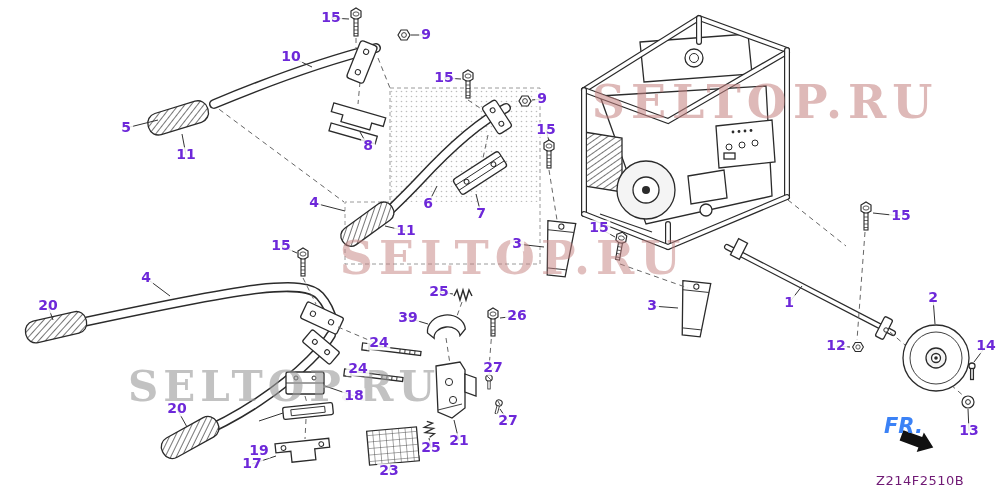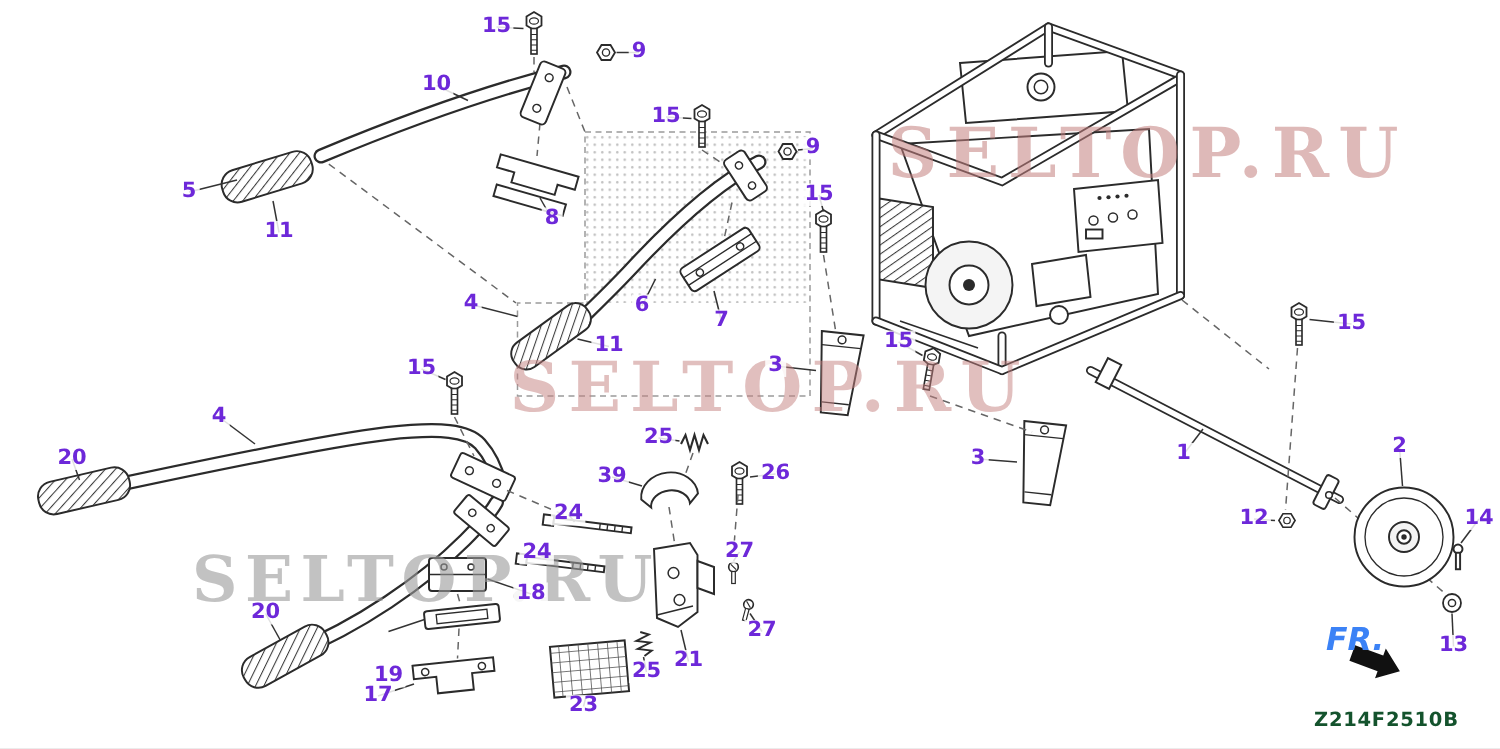--- a/index.html
+++ b/index.html
@@ -19,22 +19,22 @@
   .hole{fill:#fff;stroke:#2b2b2b;stroke-width:1}
   .ln{fill:none;stroke:#2b2b2b;stroke-width:1.1}
   .ln2{fill:none;stroke:#2b2b2b;stroke-width:0.9}
   .dash{fill:none;stroke:#666;stroke-width:1;stroke-dasharray:5 4}
   .part-label{position:absolute;transform:translate(-50%,-50%);font-size:14px;font-weight:bold;
               color:#6d28d9;background:rgba(255,255,255,.85);padding:0 2px;line-height:1.1;z-index:30}
   .watermark{position:absolute;transform:translate(-50%,-50%);white-space:nowrap;z-index:20;
              font-family:"DejaVu Serif","Liberation Serif",serif;font-weight:bold;pointer-events:none}
   #fr-label{position:absolute;left:884px;top:414px;font-size:21px;font-weight:bold;
             font-style:italic;color:#3b82f6;z-index:30}
-  #part-code{position:absolute;left:876px;top:473px;font-size:13px;font-weight:bold;
-             letter-spacing:.5px;color:#14532d;z-index:30}
+  #part-code{position:absolute;left:876px;top:473px;font-size:13px;font-weight:normal;
+             letter-spacing:.5px;color:#701a75;z-index:30}
 </style>
 </head>
 <body>
 
 <div id="stage">
 
   <svg id="art-svg" width="1000" height="499" viewBox="0 0 1000 499">
     <defs>
       <pattern id="hatch" width="5" height="5" patternUnits="userSpaceOnUse" patternTransform="rotate(55)">
         <rect width="5" height="5" fill="#fff"></rect>

